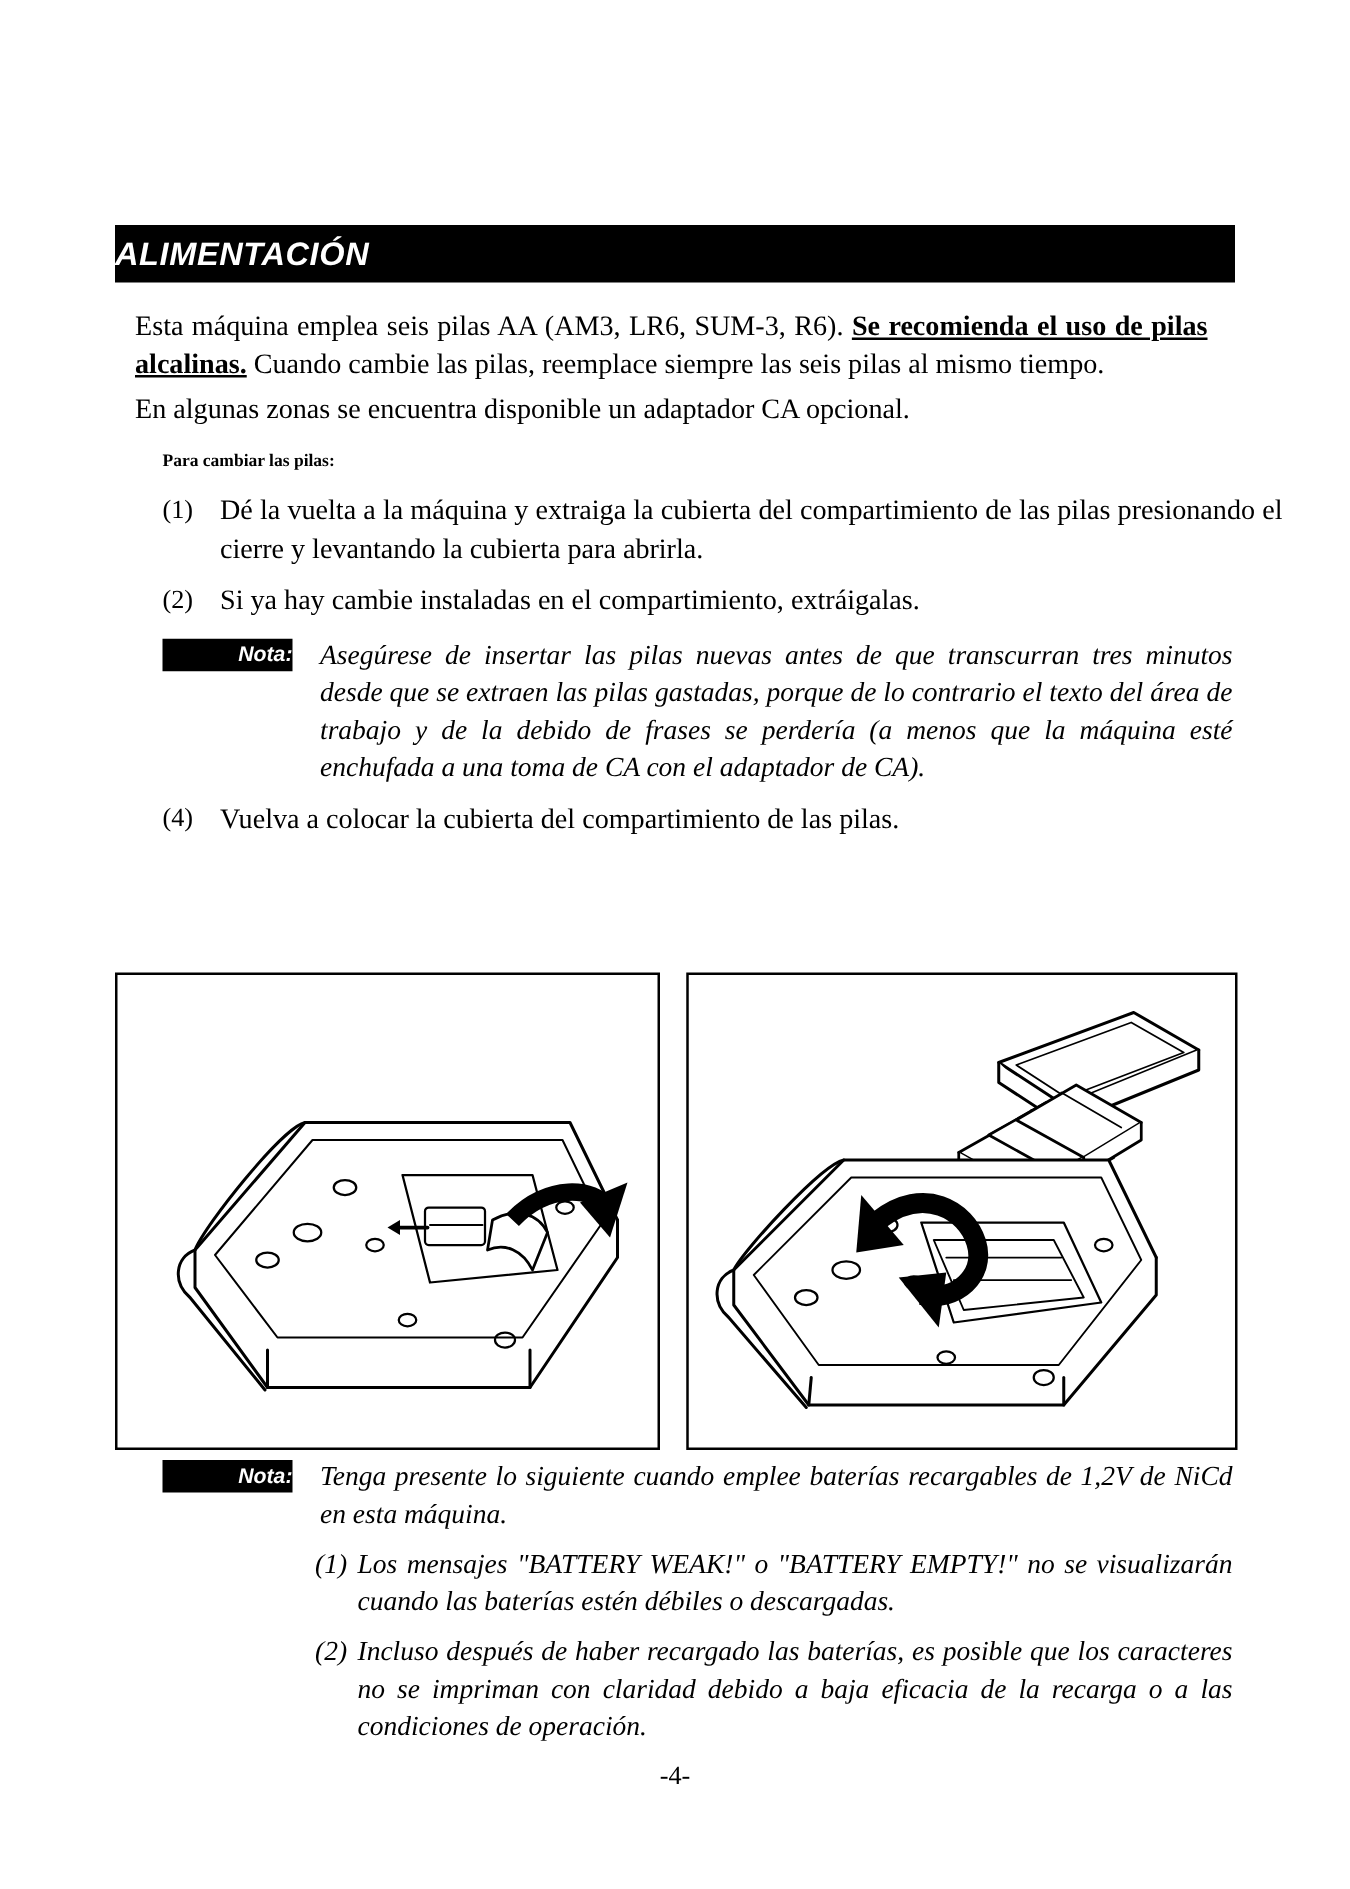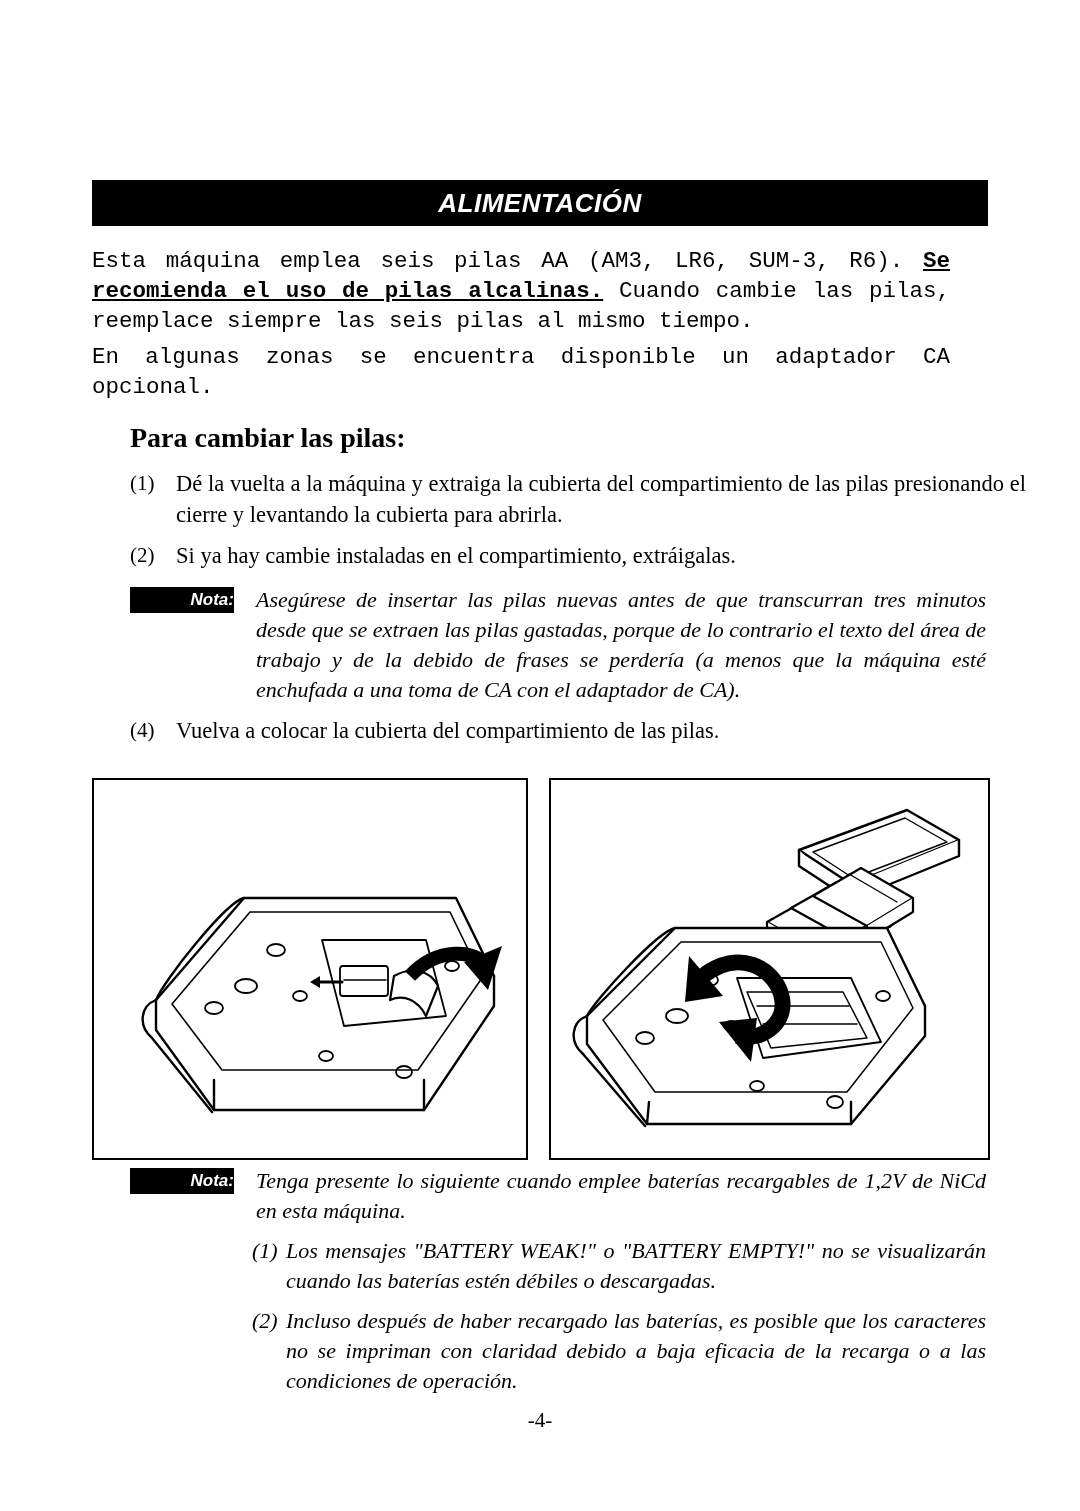--- a/index.html
+++ b/index.html
@@ -30,55 +30,55 @@
     width: 896px;
     height: 46px;
     background: #000000;
   }
   .header-title {
     position: absolute;
     left: 0; top: 0;
     width: 100%;
     height: 46px;
     line-height: 46px;
-    text-align: center;
+    text-align: left;
     color: #ffffff;
     font-family: "Liberation Sans", sans-serif;
     font-style: italic;
     font-weight: bold;
     font-size: 26px;
     letter-spacing: 0.5px;
   }
 
   
   .content {
     position: absolute;
     left: 92px;
     top: 246px;
     width: 896px;
   }
   p.para {
-    margin: 0 0 6px 0;
+    margin: 0 0 6px 16px;
     font-size: 22.5px;
     line-height: 30px;
     text-align: justify;
-    font-family: Liberation Mono, monospace;
+    font-family: Liberation Serif, serif;
   }
   .p1 { margin-left: 38px; width: 858px; }
   .p2 { margin-left: 38px; width: 858px; margin-top: 12px; }
   .bold-ul {
     font-weight: bold;
     text-decoration: underline;
   }
   .subhead {
     margin-left: 38px;
     margin-top: 20px;
     margin-bottom: 14px;
     font-weight: bold;
-    font-size: 28px;
+    font-size: 14px;
   }
 
   
   .numlist { margin-top: 4px; }
   .numitem {
     position: relative;
     margin-left: 38px;
     padding-left: 46px;
     margin-bottom: 10px;
     font-size: 22.5px;

